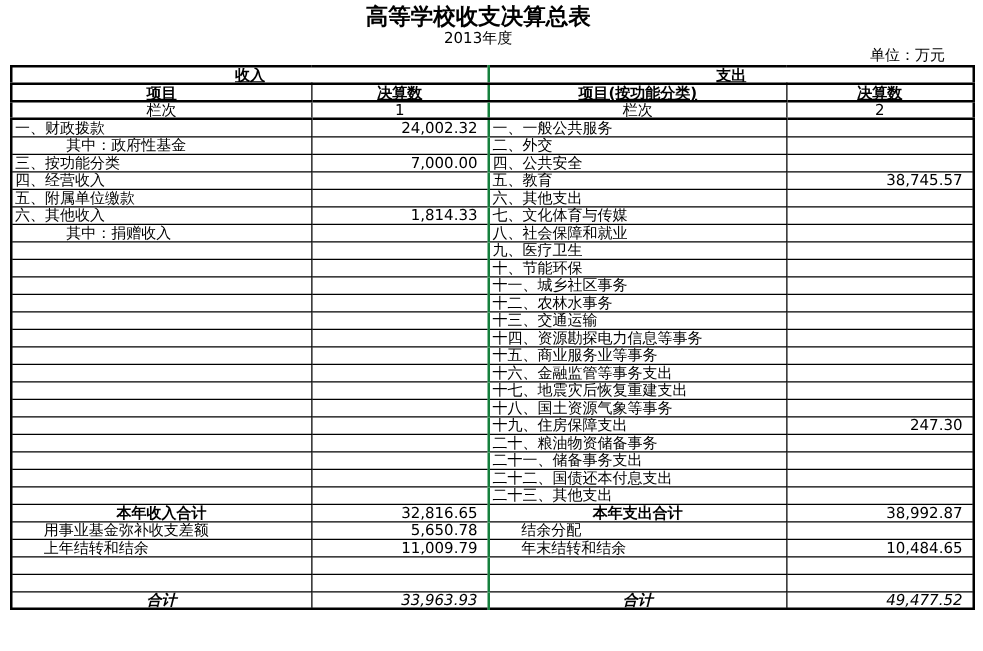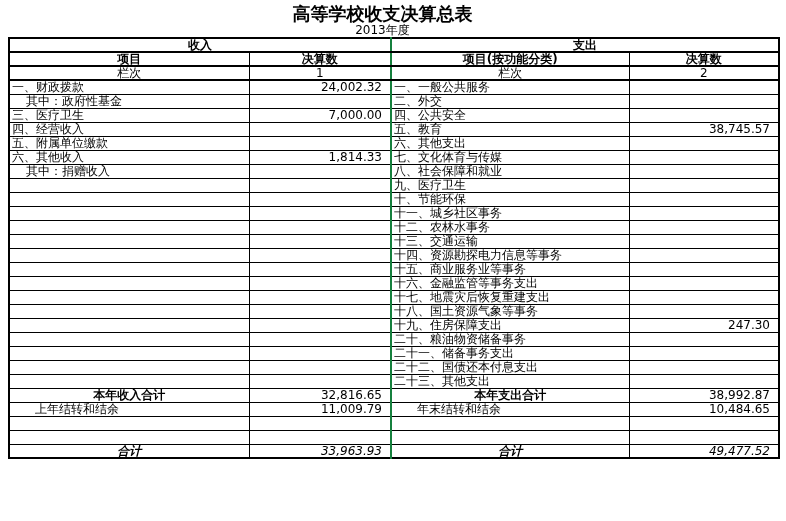--- a/index.html
+++ b/index.html
@@ -23,39 +23,40 @@
     border:2px solid #000;
   }
   .acct th,.acct td{
     border:1px solid #000;
     font-size:12px;font-weight:normal;
     padding:0 2px;line-height:12px;
     overflow:hidden;white-space:nowrap;
     vertical-align:middle;
   }
   .acct thead tr{height:13px;}
-  .acct thead th{text-align:center;}
+  .acct thead th{text-align:center;text-decoration:underline;}
   .acct thead tr.sec th,
   .acct thead tr.cols th{font-weight:bold;border-bottom:2px solid #000;}
   .acct thead tr.lanci td{text-align:center;border-bottom:2px solid #000;}
   .acct tbody tr{height:14px;}
   td.item{text-align:left;}
   td.val{text-align:right;padding-right:8px;}
   td.mid,th.mid{border-left:2px solid #15803d;}
-  td.item.indent{padding-left:16px;}
+  td.item.indent{padding-left:43px;}
   td.item.sum{padding-left:25px;}
   td.item.tl{text-align:center;font-weight:bold;}
   tr.total-row{height:18px;font-style:italic;}
 </style>
 </head>
 <body>
 
 <div class="page">
   <div class="title">高等学校收支决算总表</div>
   <div class="subtitle">2013年度</div>
+  <div class="unit">单位：万元</div>
 
   <table class="acct">
     <colgroup>
       <col style="width:240px">
       <col style="width:142px">
       <col style="width:238px">
       <col style="width:150px">
     </colgroup>
     <thead>
       <tr class="sec">
@@ -82,21 +83,21 @@
           <td class="item mid">一、一般公共服务</td>
           <td class="val"></td>
         </tr>
         <tr>
           <td class="item indent">其中：政府性基金</td>
           <td class="val"></td>
           <td class="item mid">二、外交</td>
           <td class="val"></td>
         </tr>
         <tr>
-          <td class="item">三、医疗卫生</td>
+          <td class="item">三、按功能分类</td>
           <td class="val">7,000.00</td>
           <td class="item mid">四、公共安全</td>
           <td class="val"></td>
         </tr>
         <tr>
           <td class="item">四、经营收入</td>
           <td class="val"></td>
           <td class="item mid">五、教育</td>
           <td class="val">38,745.57</td>
         </tr>
@@ -206,20 +207,26 @@
           <td class="item"></td>
           <td class="val"></td>
           <td class="item mid">二十三、其他支出</td>
           <td class="val"></td>
         </tr>
         <tr>
           <td class="item tl">本年收入合计</td>
           <td class="val">32,816.65</td>
           <td class="item mid tl">本年支出合计</td>
           <td class="val">38,992.87</td>
+        </tr>
+        <tr>
+          <td class="item sum">用事业基金弥补收支差额</td>
+          <td class="val">5,650.78</td>
+          <td class="item mid sum">结余分配</td>
+          <td class="val"></td>
         </tr>
         <tr>
           <td class="item sum">上年结转和结余</td>
           <td class="val">11,009.79</td>
           <td class="item mid sum">年末结转和结余</td>
           <td class="val">10,484.65</td>
         </tr>
         <tr>
           <td class="item"></td>
           <td class="val"></td>

